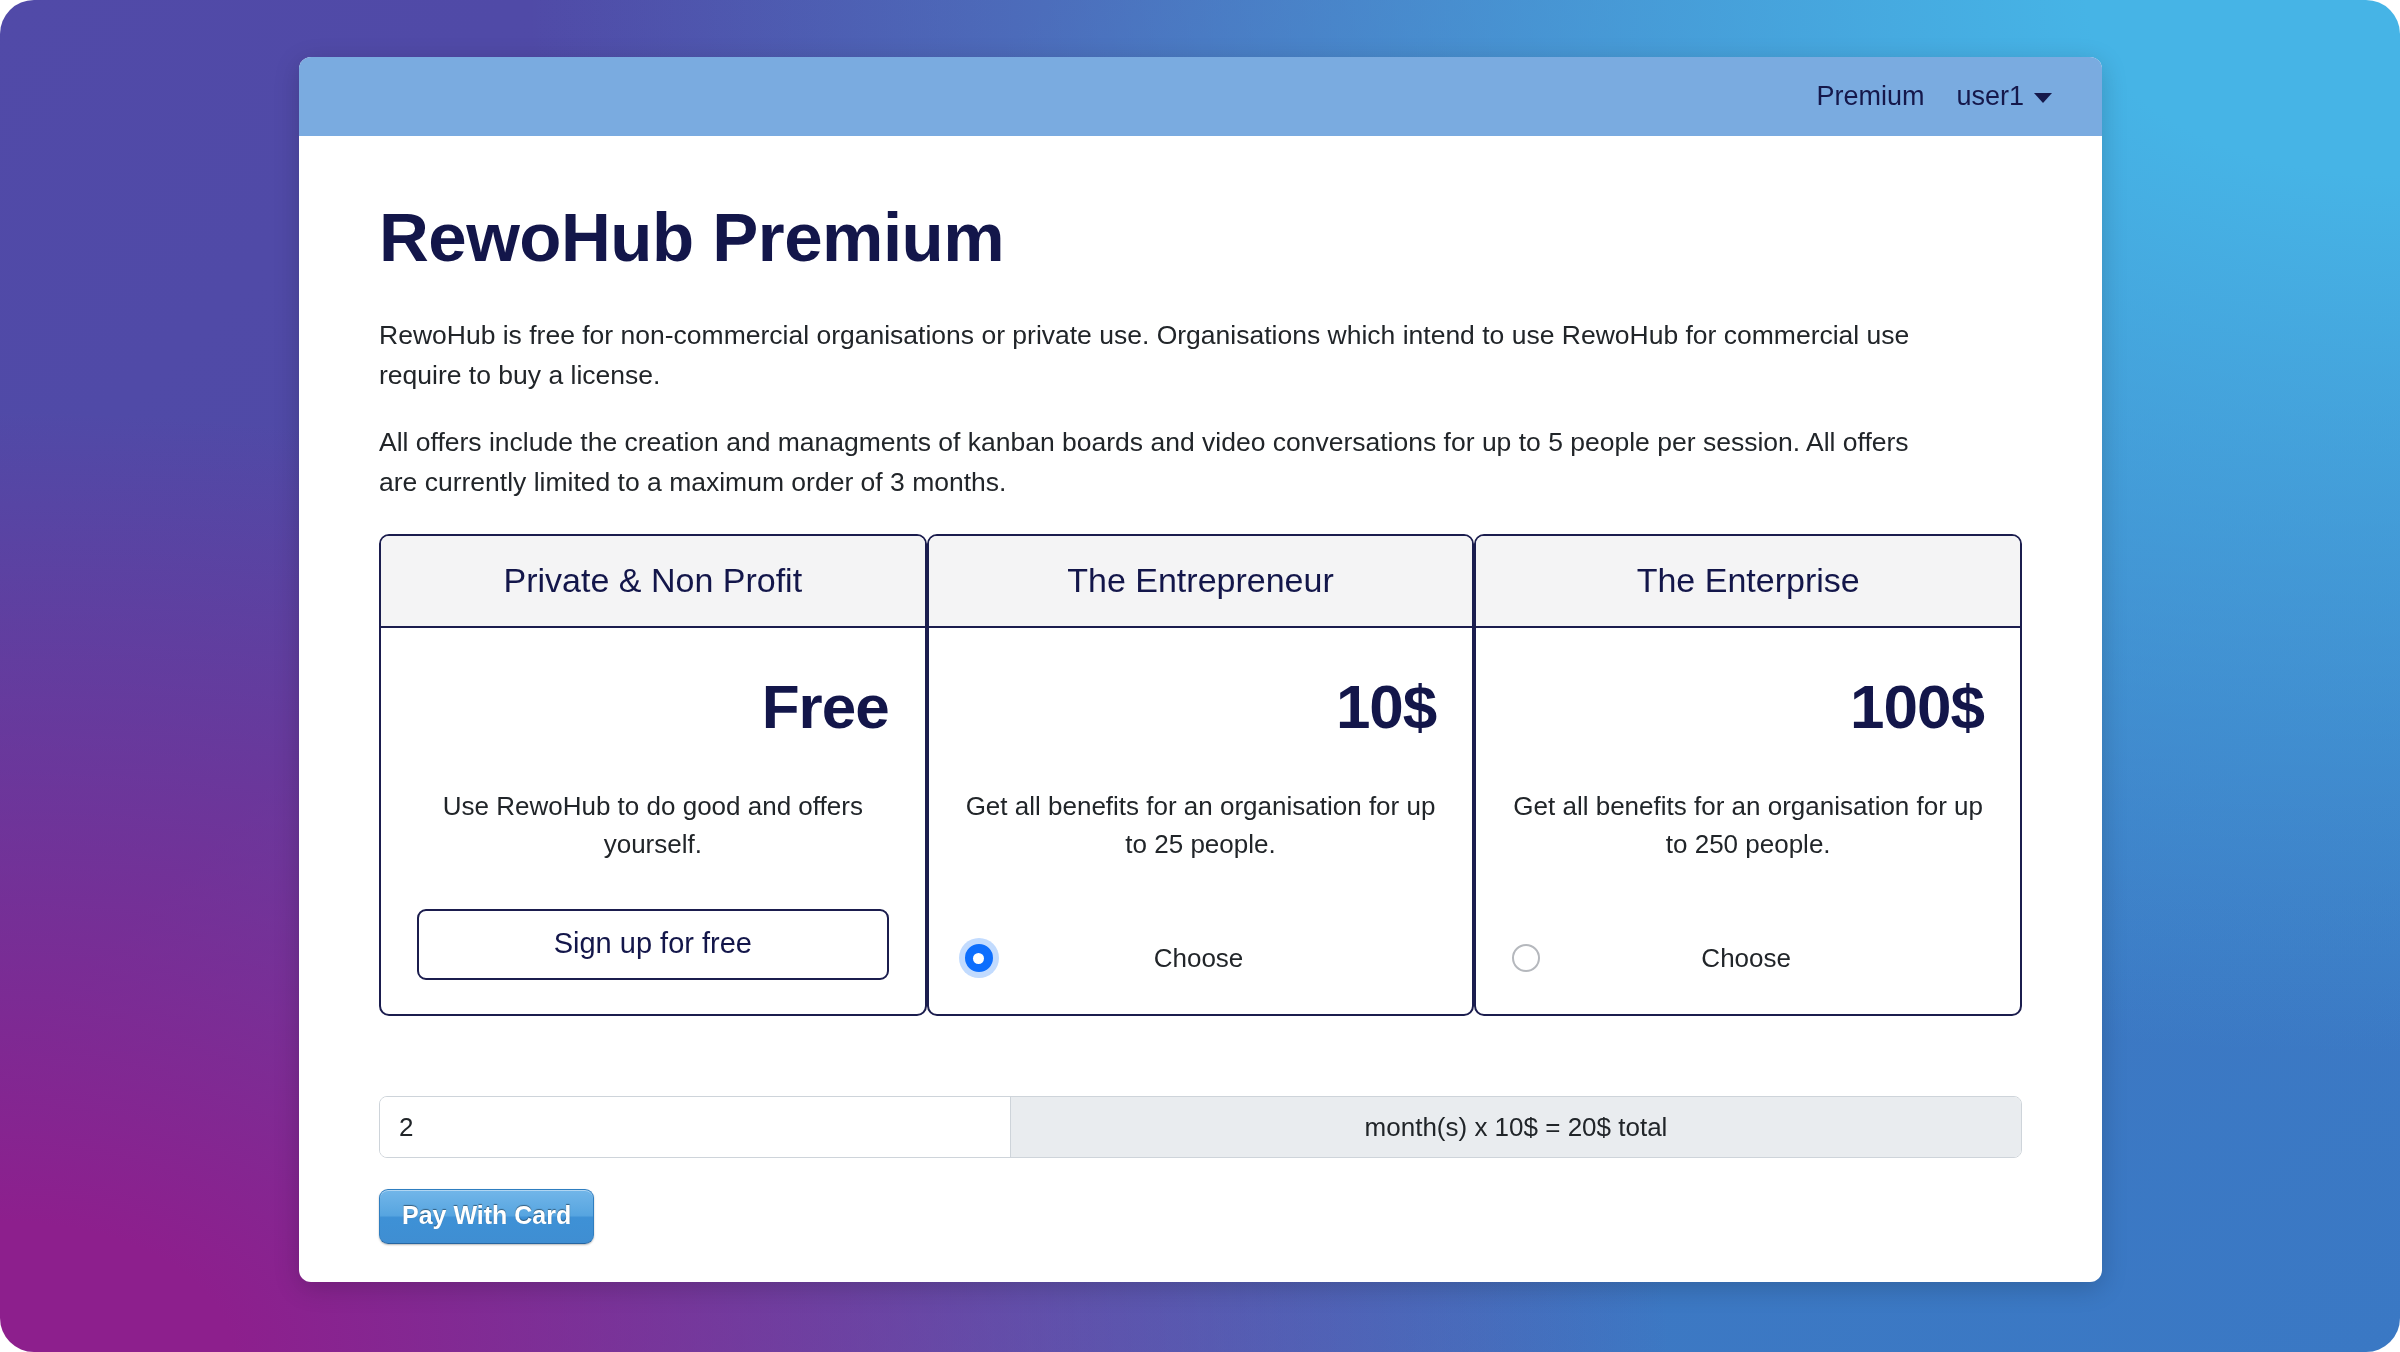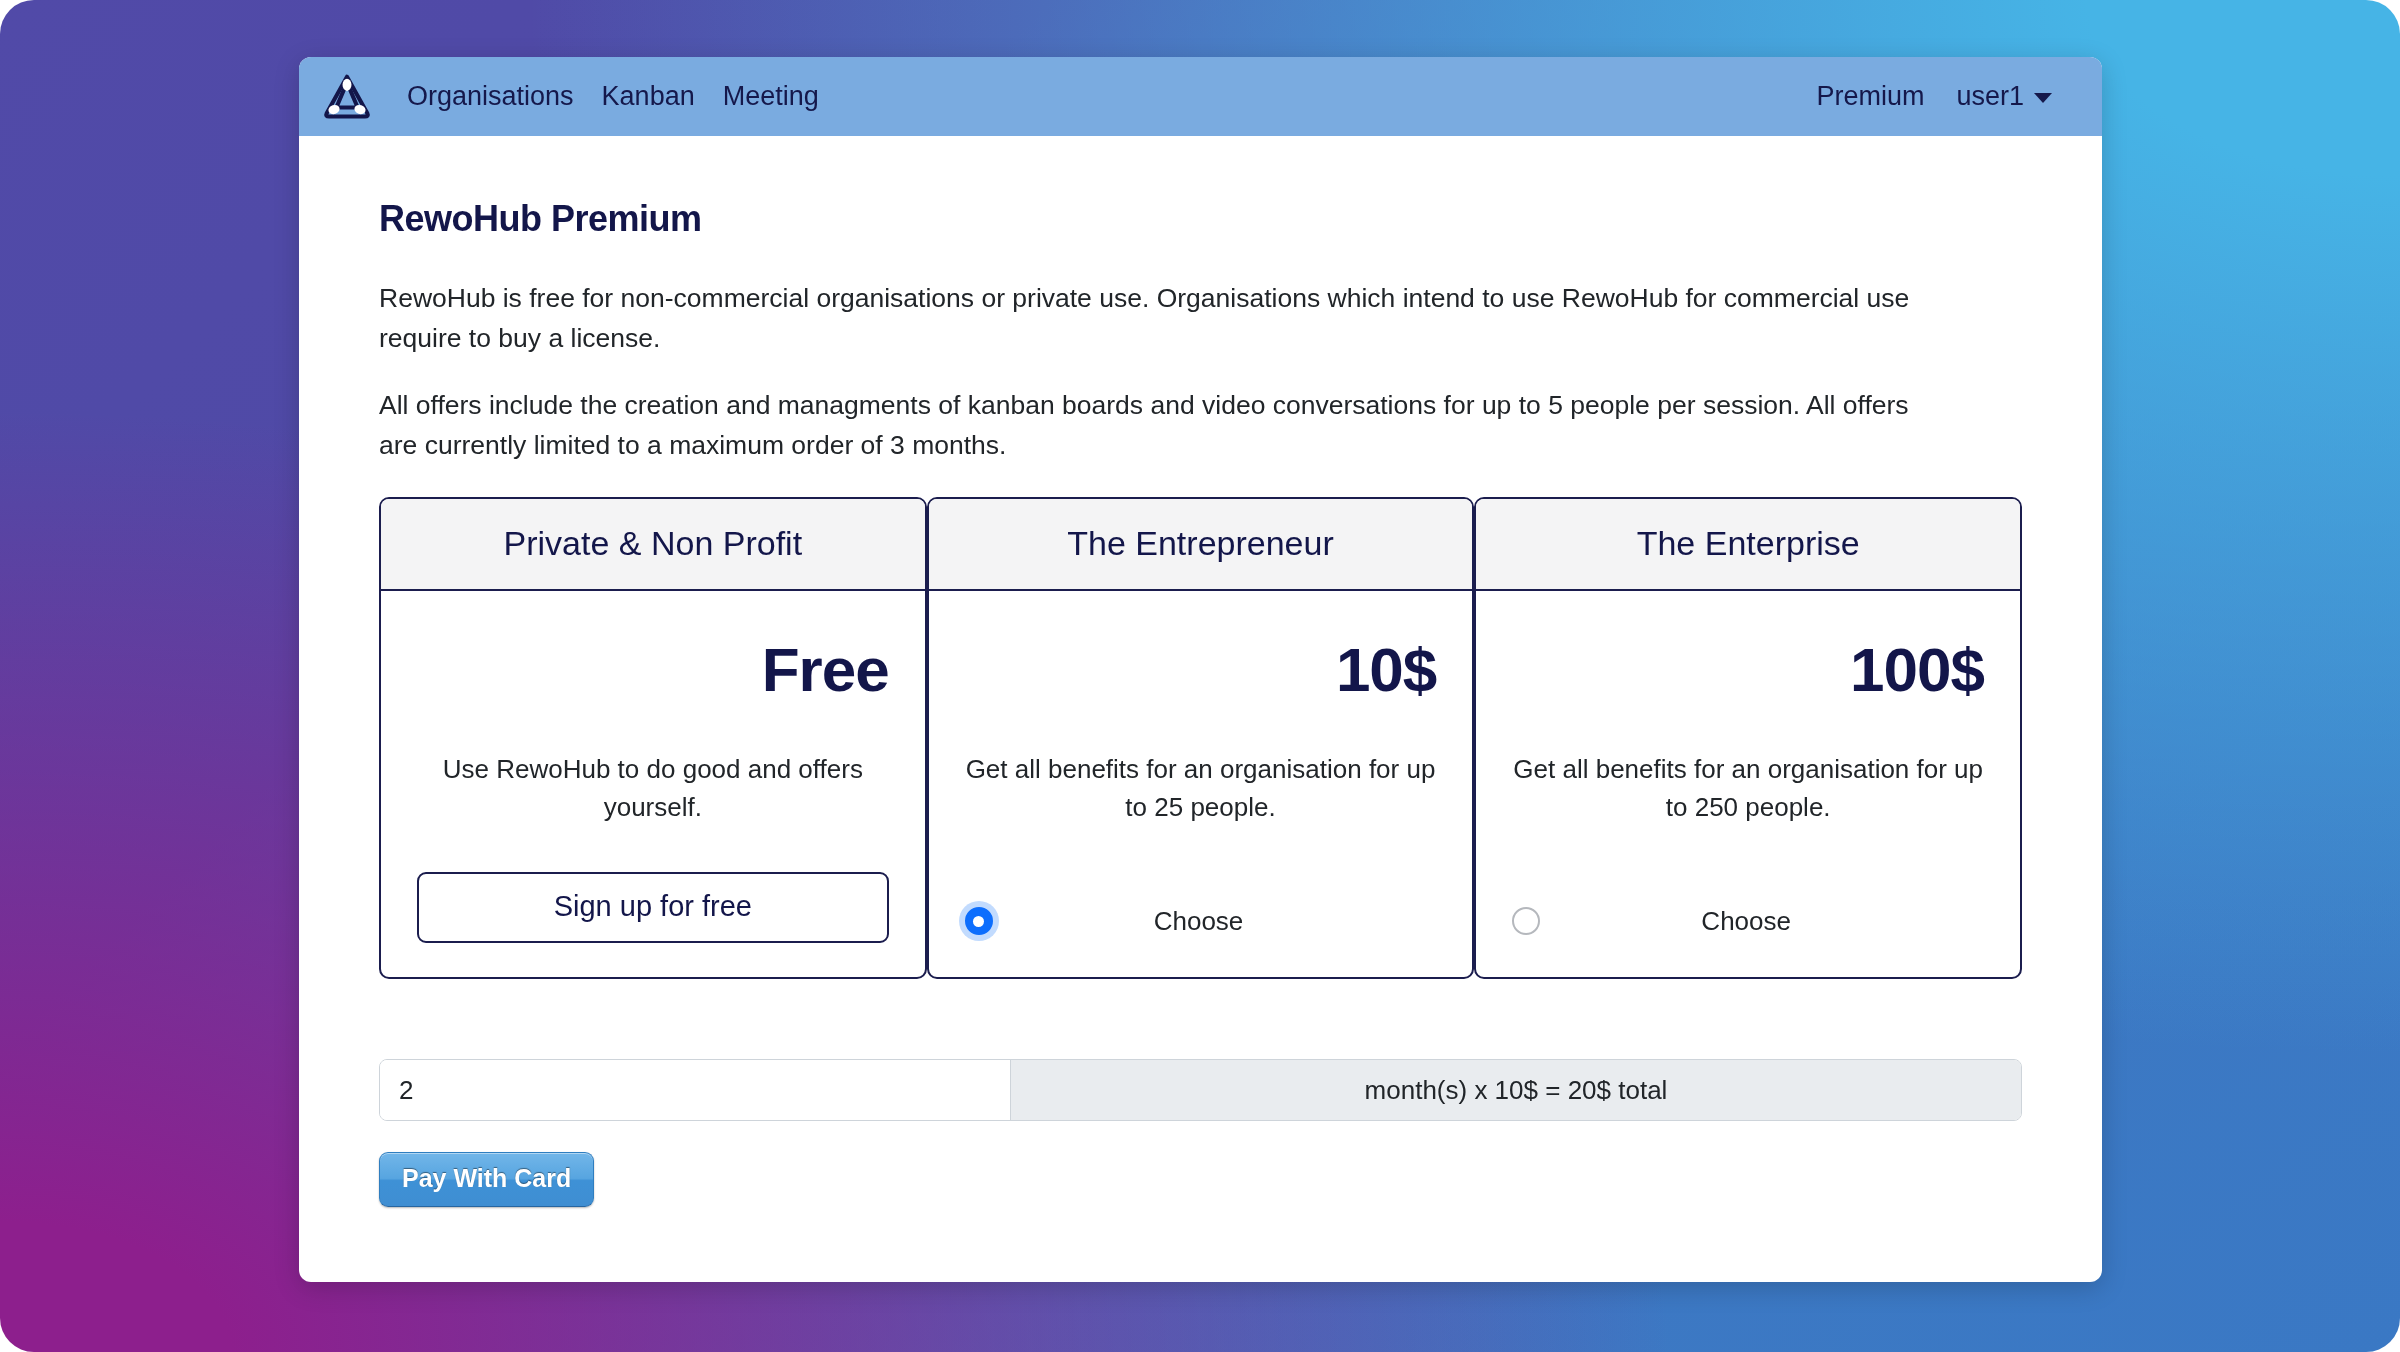--- a/index.html
+++ b/index.html
@@ -76,21 +76,21 @@
     border-left: 9px solid transparent;
     border-right: 9px solid transparent;
     border-top: 10px solid #15184b;
   }
 
   
   .content { padding: 34px 80px 0 80px; }
 
   .page-title {
     color: #13164a;
-    font-size: 36px;
+    font-size: 69px;
     font-weight: bold;
     letter-spacing: -0.5px;
     margin-top: 28px;
     margin-bottom: 38px;
   }
 
   .para {
     color: #212529;
     font-size: 26.5px;
     line-height: 1.52;
@@ -252,34 +252,20 @@
 </style>
 </head>
 <body>
 
 <div class="page-bg">
 
   <div class="app-card">
 
     <div class="navbar">
 
-      <div class="nav-left">
-
-        <svg class="brand-logo" viewBox="0 0 64 64">
-          <path d="M32 7 L57 52 Q59 56 54 56 L10 56 Q5 56 7 52 Z" fill="none" stroke="#13164a" stroke-width="5" stroke-linejoin="round"></path>
-          <path d="M32 14 L18 47 M32 14 L46 47 M17 45 L47 45" fill="none" stroke="#13164a" stroke-width="5" stroke-linecap="round"></path>
-          <ellipse cx="32" cy="17" rx="5.5" ry="7.5" fill="#ffffff"></ellipse>
-          <ellipse cx="16" cy="47.5" rx="7" ry="5.5" fill="#ffffff" transform="rotate(-18 16 47.5)"></ellipse>
-          <ellipse cx="48" cy="47.5" rx="7" ry="5.5" fill="#ffffff" transform="rotate(18 48 47.5)"></ellipse>
-        </svg>
-
-        <a class="nav-link">Organisations</a>
-        <a class="nav-link">Kanban</a>
-        <a class="nav-link">Meeting</a>
-      </div>
 
       <div class="nav-right">
         <a class="nav-link">Premium</a>
         <a class="nav-link"><span>user1</span><span class="caret"></span></a>
       </div>
     </div>
 
     <div class="content">
 
       <h1 class="page-title">RewoHub Premium</h1>

